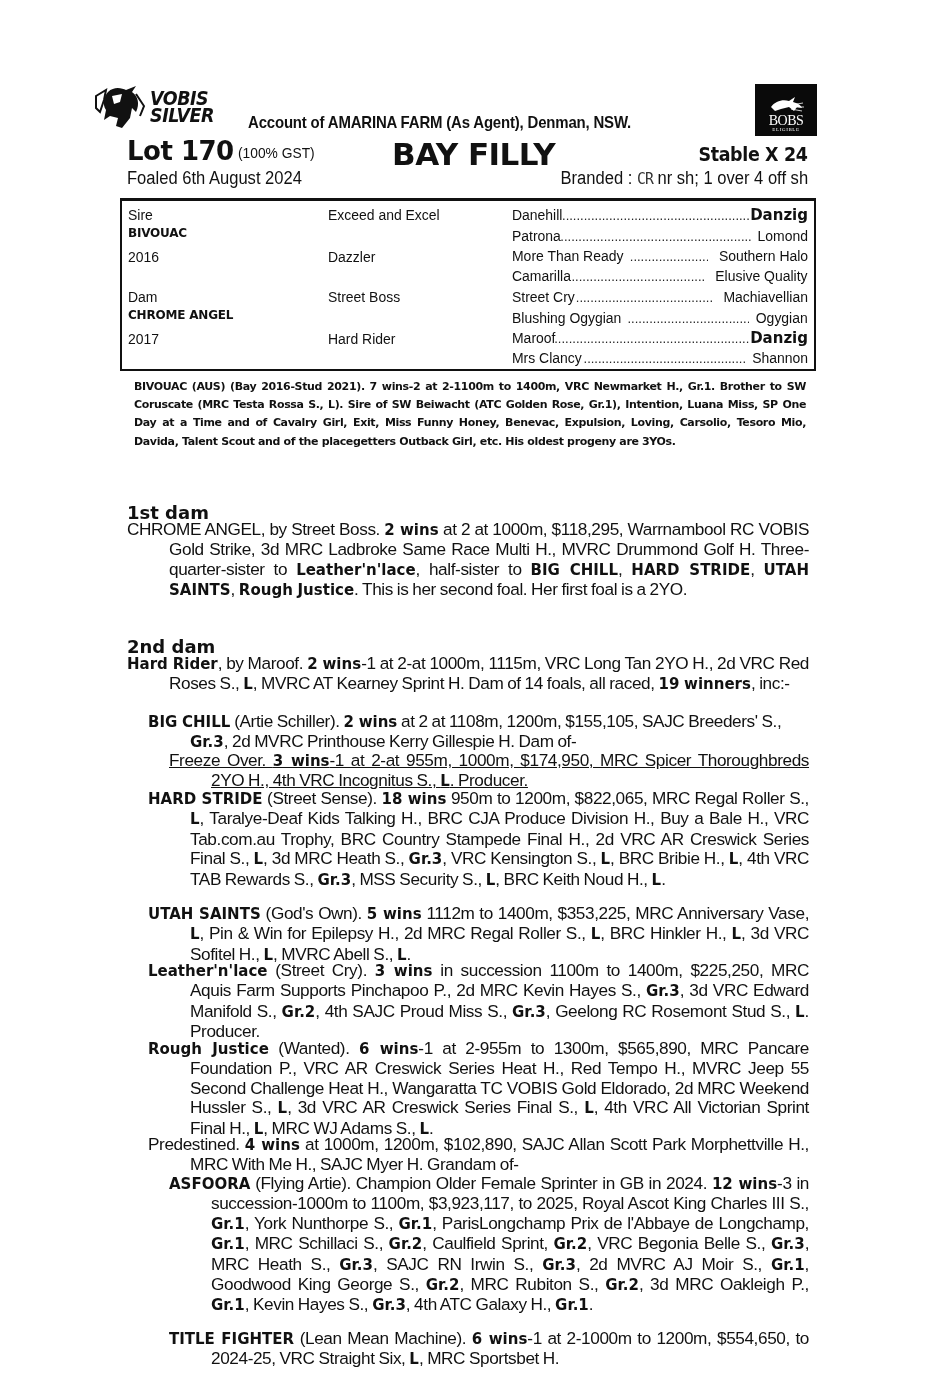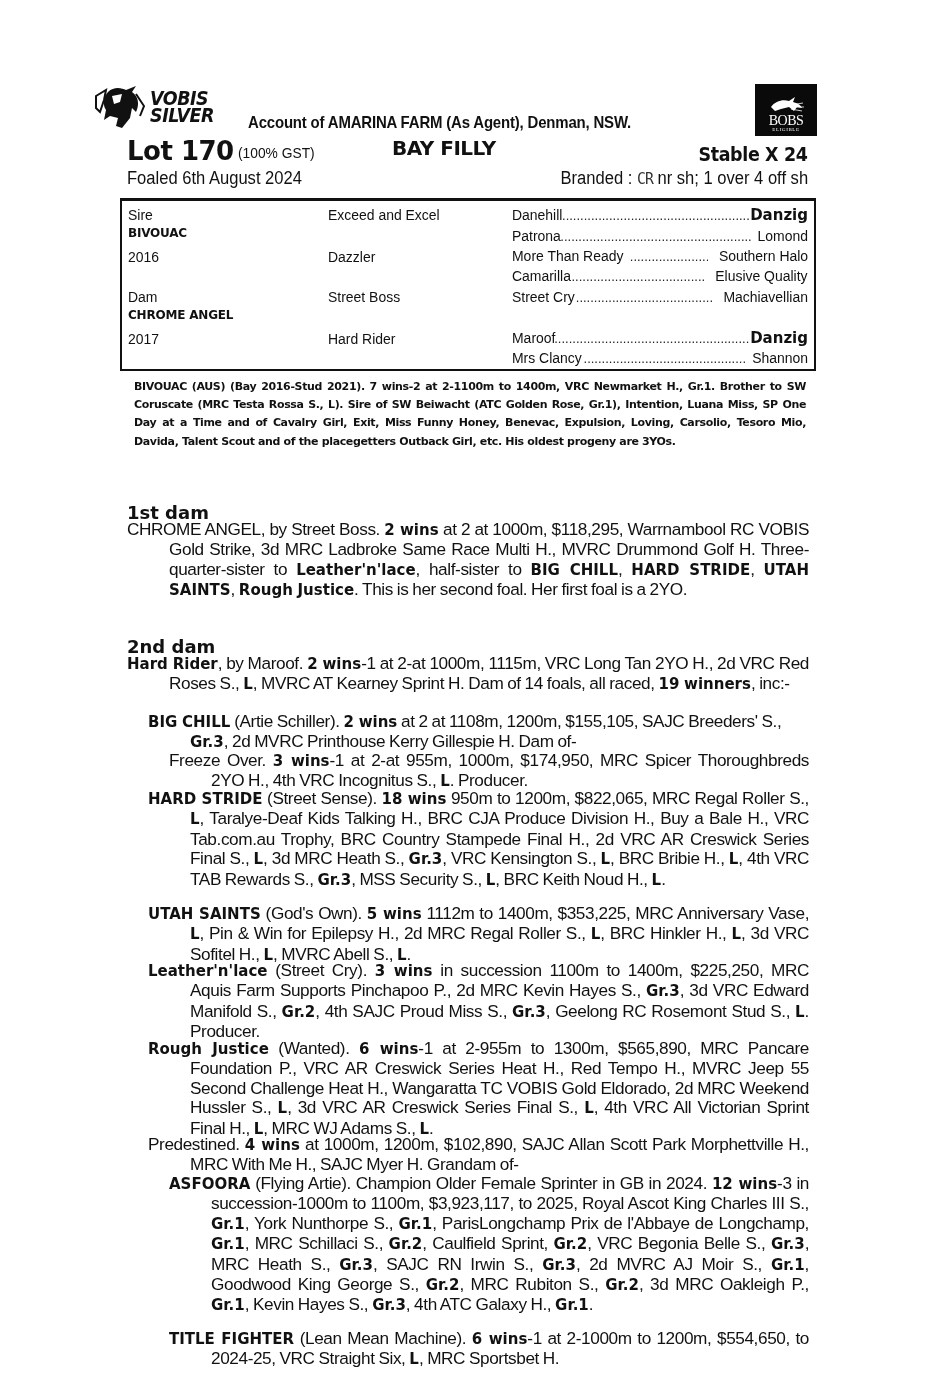--- a/index.html
+++ b/index.html
@@ -11,21 +11,21 @@
   .vobis-mark { width: 56px; height: 50px; }
   .vobis-text { font-family: "DejaVu Sans", sans-serif; font-weight: bold; font-style: italic; font-size: 19px; line-height: 17px; letter-spacing: -0.5px; color: #111; margin-left: 2px; transform: scaleX(0.92); transform-origin: left; }
   .account { position: absolute; left: 248px; top: 97px; font-size: 17px; font-weight: bold; letter-spacing: -0.2px; transform: scaleX(0.88); transform-origin: left; white-space: nowrap; }
   .bobs-logo { position: absolute; left: 755px; top: 68px; width: 62px; height: 52px; background: #0a0a0a; color: #fff; display: flex; flex-direction: column; align-items: center; justify-content: flex-end; padding-bottom: 3px; box-sizing: border-box; }
   .bobs-logo svg { width: 38px; height: 18px; margin-bottom: 1px; }
   .bobs-name { font-family: "Liberation Serif", serif; font-size: 14px; line-height: 13px; letter-spacing: -0.5px; }
   .bobs-sub { font-family: "Liberation Serif", serif; font-size: 5px; letter-spacing: 0.6px; line-height: 6px; }
 
   .lot { position: absolute; left: 127px; top: 120px; font-size: 26px; font-weight: 900; font-family: "DejaVu Sans", sans-serif; letter-spacing: -0.5px; text-align: center; }
   .lot-gst { position: absolute; left: 238px; top: 128px; font-size: 15px; transform: scaleX(0.92); transform-origin: left; white-space: nowrap; }
-  .sex { position: absolute; left: 392px; top: 120px; font-size: 20px; font-weight: 900; font-family: "DejaVu Sans", sans-serif; letter-spacing: -0.5px; }
+  .sex { position: absolute; left: 392px; top: 120px; font-size: 31px; font-weight: 900; font-family: "DejaVu Sans", sans-serif; letter-spacing: -0.5px; }
   .stable { position: absolute; right: 130px; top: 127px; font-size: 19px; font-weight: 900; font-family: "DejaVu Sans", sans-serif; letter-spacing: -0.4px; transform: scaleX(0.92); transform-origin: right; white-space: nowrap; }
   .foaled { position: absolute; left: 127px; top: 152px; font-size: 18px; transform: scaleX(0.92); transform-origin: left; white-space: nowrap; }
   .branded { position: absolute; right: 130px; top: 152px; font-size: 18px; transform: scaleX(0.92); transform-origin: right; white-space: nowrap; }
   .brand-mark { font-family: "DejaVu Sans Mono", monospace; font-size: 16px; letter-spacing: -1px; color: #333; }
 
   
   .pedigree { position: absolute; left: 120px; top: 182px; width: 696px; height: 173px; border: 2px solid #111; box-sizing: border-box; border-top-width: 3px; }
   .pc { position: absolute; font-size: 15.5px; white-space: nowrap; transform: scaleX(0.9); transform-origin: left; }
   .pc.bold { font-family: "DejaVu Sans", sans-serif; font-weight: 700; font-size: 12px; transform: scaleX(1); letter-spacing: -0.2px; }
   .g3 { position: absolute; left: 390px; width: 296px; font-size: 15.5px; display: flex; align-items: baseline; white-space: nowrap; height: 20px; }
@@ -37,21 +37,21 @@
 
   
   .sire-note { position: absolute; left: 134px; top: 362px; width: 672px; font-family: "DejaVu Sans", sans-serif; font-weight: 900; font-size: 11px; line-height: 18.2px; letter-spacing: -0.35px; text-align: justify; }
 
   
   .sec-title { position: absolute; left: 127px; font-family: "DejaVu Sans", sans-serif; font-weight: 700; font-size: 18px; }
   .para { position: absolute; width: 688px; font-size: 17.2px; line-height: 19.4px; text-align: justify; letter-spacing: -0.4px; word-spacing: -0.5px; }
   .para b, .b { font-family: "DejaVu Sans", sans-serif; font-weight: 900; font-size: 15px; letter-spacing: 0; }
   .hang0 { left: 127px; width: 682px; padding-left: 42px; text-indent: -42px; box-sizing: border-box; }
   .hang1 { left: 148px; width: 661px; padding-left: 42px; text-indent: -42px; box-sizing: border-box; }
-  .hang1b { left: 169px; width: 640px; padding-left: 42px; text-indent: -42px; box-sizing: border-box; }
+  .hang1b { left: 169px; width: 640px; padding-left: 42px; text-indent: -42px; box-sizing: border-box; text-decoration: underline; }
   .hang2 { left: 169px; width: 640px; padding-left: 42px; text-indent: -42px; box-sizing: border-box; }
 </style>
 </head>
 <body>
 
 <div class="page">
 
   <div class="vobis-logo">
     <svg class="vobis-mark" viewBox="0 0 56 50">
       <path d="M4 14 L14 8 L12 18 L8 30 L4 26 Z" fill="none" stroke="#111" stroke-width="2"></path>
@@ -114,20 +114,25 @@
     <div class="g3" style="top:87px;">
         <span class="n">Street Cry</span>
         <span class="dots"></span>
         <span class="s">Machiavellian</span>
       </div>
     <div class="g3" style="top:66px;">
         <span class="n">Camarilla</span>
         <span class="dots"></span>
         <span class="s">Elusive Quality</span>
       </div>
+    <div class="g3" style="top:108px;">
+        <span class="n">Blushing Ogygian</span>
+        <span class="dots"></span>
+        <span class="s">Ogygian</span>
+      </div>
     <div class="g3" style="top:128px;">
         <span class="n">Maroof</span>
         <span class="dots"></span>
         <span class="s strong">Danzig</span>
       </div>
     <div class="g3" style="top:148px;">
         <span class="n">Mrs Clancy</span>
         <span class="dots"></span>
         <span class="s">Shannon</span>
       </div>

